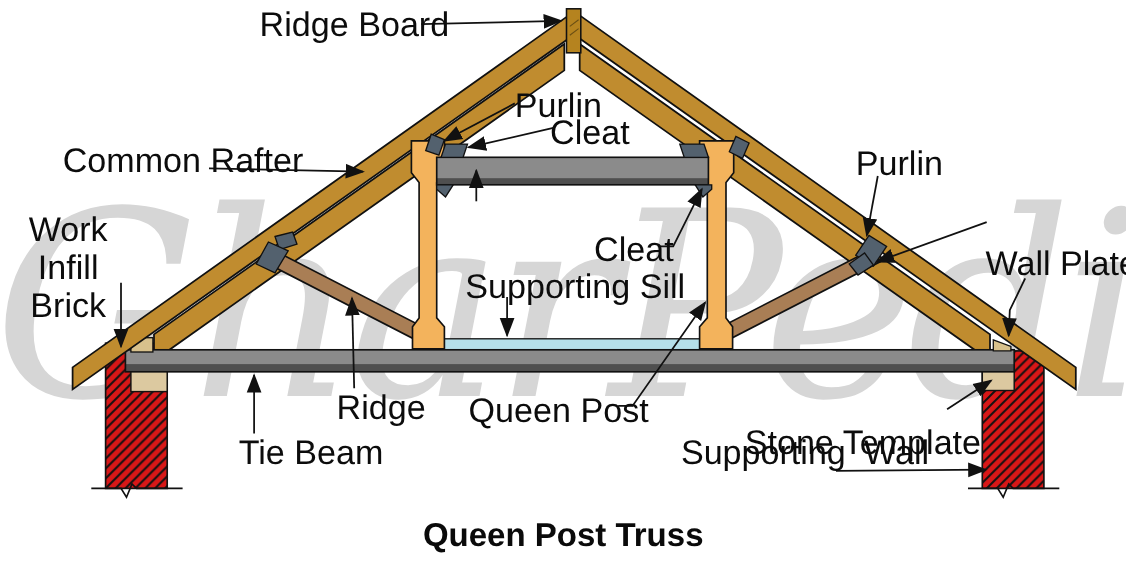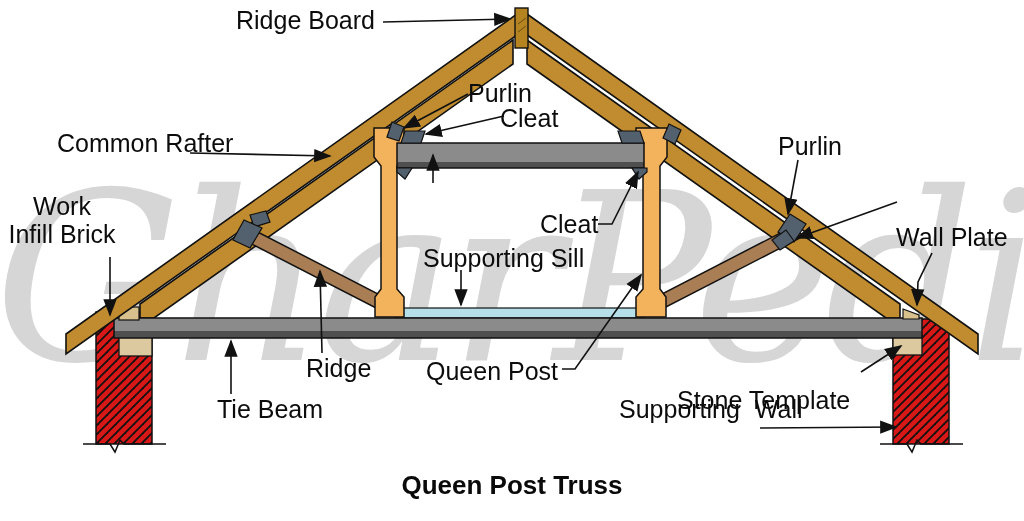--- a/index.html
+++ b/index.html
@@ -2,27 +2,27 @@
 <html><head>
 <meta charset="utf-8">
 <style>
   html,body{margin:0;padding:0;background:#fff;}
   #canvas{
     position:relative;width:1024px;height:521px;background:#ffffff;
     font-family:"Liberation Sans", sans-serif;overflow:hidden;
   }
   #diagram-svg{position:absolute;left:0;top:0;z-index:1;}
   .lbl{
-    position:absolute;z-index:2;color:#0c0c0c;font-size:25px;line-height:1.12;
+    position:absolute;z-index:2;color:#0c0c0c;font-size:31px;line-height:1.12;
     white-space:nowrap;font-family:"Liberation Sans", sans-serif;
   }
   .lbl-center{text-align:center;white-space:normal;}
   #title{
     position:absolute;left:0;right:0;top:470px;text-align:center;z-index:2;
-    font-size:26px;font-weight:bold;color:#0a0a0a;
+    font-size:30px;font-weight:bold;color:#0a0a0a;
   }
 </style>
 </head>
 <body>
 
 <div id="canvas">
 
   <svg id="diagram-svg" width="1024" height="521" viewBox="0 0 1024 521" xmlns="http://www.w3.org/2000/svg">
     <defs>
       <pattern id="hatch" patternUnits="userSpaceOnUse" width="9" height="9">

